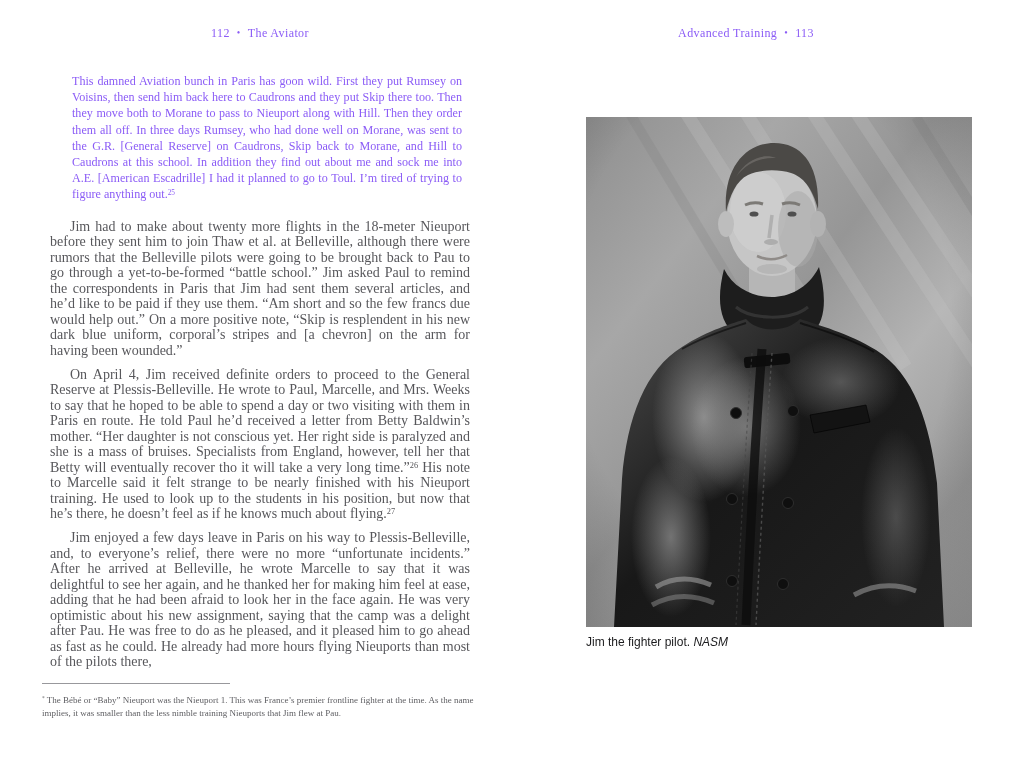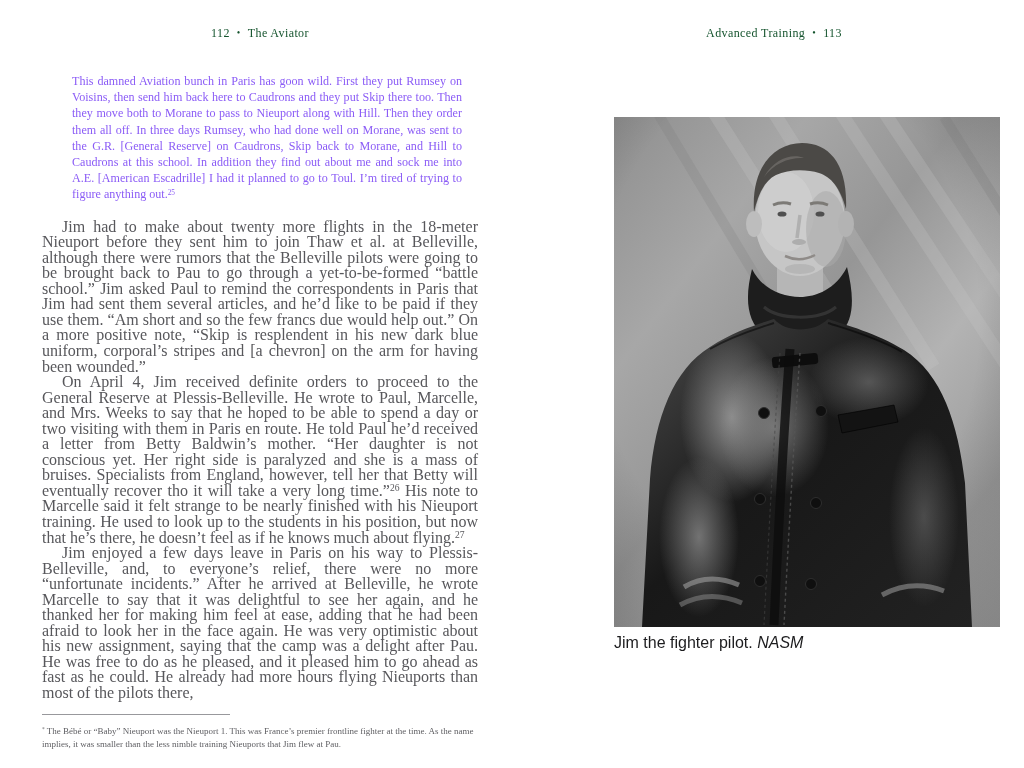--- a/index.html
+++ b/index.html
@@ -9,36 +9,36 @@
     position:relative;
     overflow:hidden;
     font-family:"Liberation Serif", serif;
   }
 
   
   .page-left { position:absolute; left:42px; top:26px; width:436px; }
   .running-head {
     text-align:center;
     font-size:12px; line-height:15px;
-    color:#14532d;
+    color:#8b5cf6;
     letter-spacing:0.4px;
   }
   .running-head .sep { margin:0 7px; font-size:10px; position:relative; top:-1px; }
 
   .quote {
     margin:32px 16px 0 30px;
     font-size:12.1px; line-height:16.2px;
     text-align:justify;
     color:#8b5cf6;
   }
   .body-text { margin-top:16px; }
   .para {
-    margin:0;
+    margin:8px;
     text-indent:20px;
-    font-size:16px; line-height:15.55px;
+    font-size:14px; line-height:15.55px;
     text-align:justify;
     color:#57575b;
   }
   .quote sup, .para sup, .footnote sup {
     font-size:0.6em;
     vertical-align:baseline;
     position:relative; top:-0.5em;
     line-height:0;
   }
   .footnote-rule {
@@ -46,28 +46,28 @@
     width:188px;
     border-top:1px solid #98989c;
   }
   .footnote {
     margin:10px 0 0 0;
     font-size:9px; line-height:13px;
     color:#5e5e62;
   }
 
   
-  .page-right { position:absolute; left:586px; top:26px; width:320px;margin-left:28px; }
+  .page-right { position:absolute; left:586px; top:26px; width:320px; }
   .photo-figure { margin:76px 0 0 0; }
   .photo { width:386px; height:510px; line-height:0; }
   .photo svg { display:block; }
   .caption {
     margin-top:9px;
     font-family:"Liberation Sans", sans-serif;
-    font-size:16px; line-height:13px;
+    font-size:12px; line-height:13px;
     color:#1c1c1e;
   }
   .caption .credit { font-style:italic; }
 </style>
 </head>
 <body>
 
 <div class="page-left">
   <div class="running-head">
     <span>112</span><span class="sep">•</span><span>The Aviator</span>

